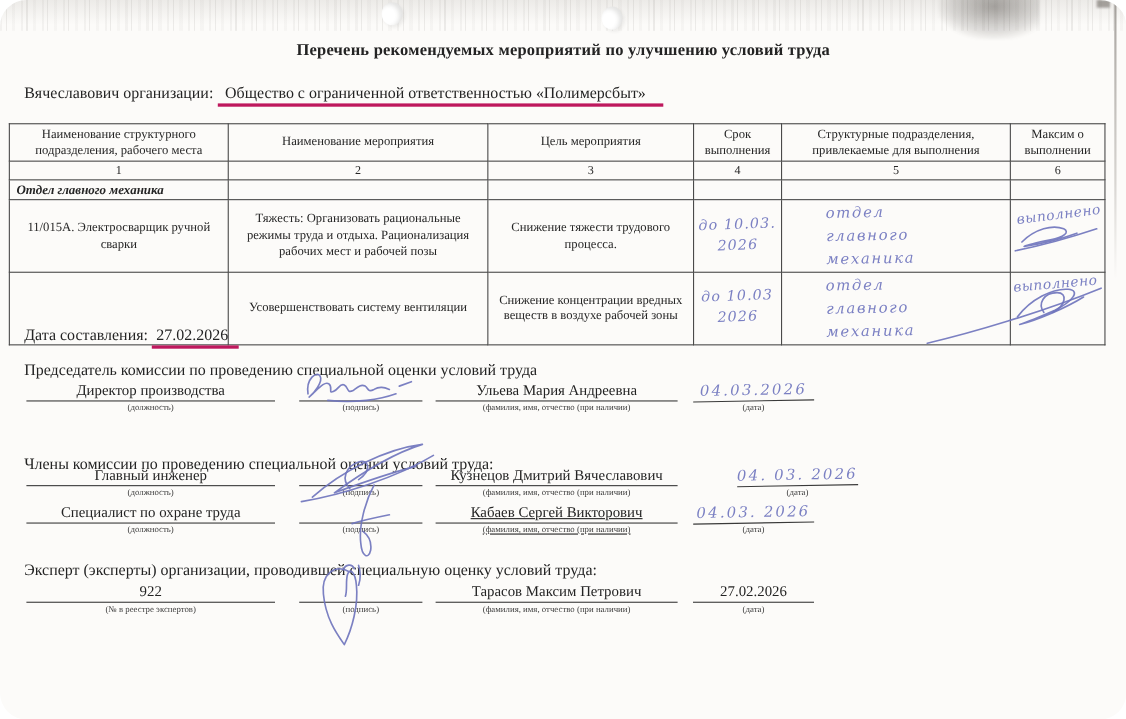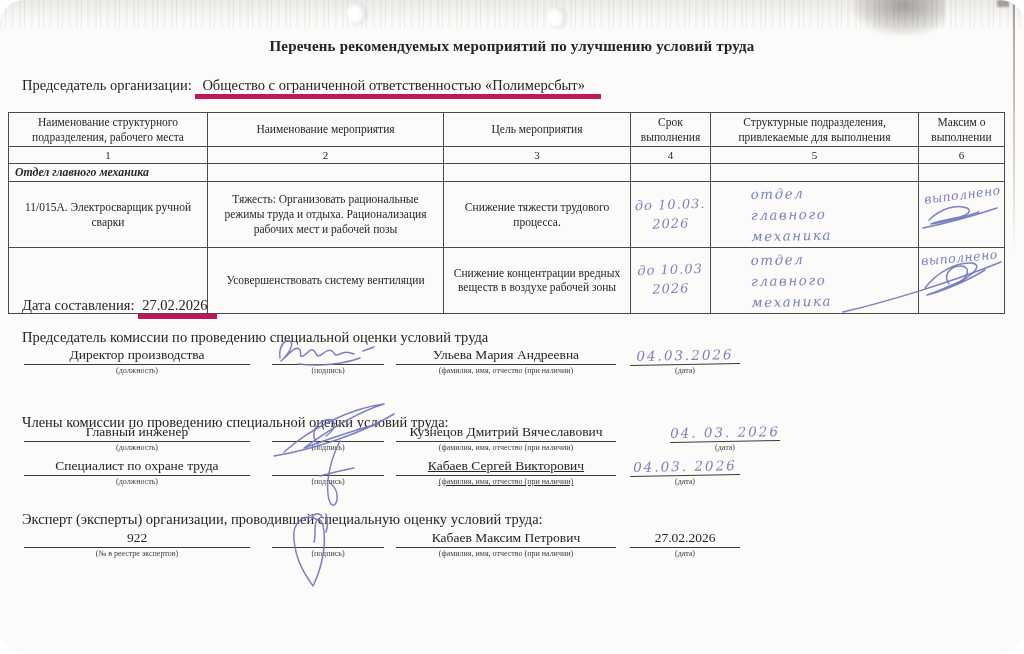--- a/index.html
+++ b/index.html
@@ -38,21 +38,21 @@
     box-shadow: inset -3px 2px 4px rgba(60,55,50,0.14), 2px 2px 3px rgba(60,55,50,0.07);
   }
   .hole1{left:347px;top:2px;}
   .hole2{left:547px;top:6px;}
   
   .title{
     position:absolute;left:0;top:38px;width:1024px;text-align:center;
     font-weight:bold;font-size:15px;letter-spacing:0.2px;
   }
   .org-line{position:absolute;left:22px;top:77px;font-size:14.5px;white-space:nowrap;}
-  .u{border-bottom:5px solid #be185d;}
+  .u{border-bottom:3px solid #be185d;}
   .org-line .u{padding:0 16px 1px 7px;}
   
   table.rec{
     position:absolute;left:8px;top:112px;border-collapse:collapse;table-layout:fixed;
     width:996px;
   }
   table.rec td, table.rec th{
     border:1px solid #4a4a4a;font-weight:normal;
     font-size:11.5px;line-height:1.28;text-align:center;vertical-align:middle;
     padding:1px 4px;position:relative;color:#262626;
@@ -96,21 +96,21 @@
 
   <div class="top-noise"></div>
   <div class="smudge"></div>
   <div class="corner-mark"></div>
   <div class="edge-line"></div>
   <div class="hole hole1"></div>
   <div class="hole hole2"></div>
 
   <div class="title">Перечень рекомендуемых мероприятий по улучшению условий труда</div>
   <div class="org-line">
-    <span>Председатель организации:</span>
+    <span>Вячеславович организации:</span>
     <span class="u">Общество с ограниченной ответственностью «Полимерсбыт»</span>
   </div>
 
   <table class="rec">
     <colgroup>
       <col style="width:199px">
         <col style="width:236px">
         <col style="width:187px">
       <col style="width:80px">
         <col style="width:208px">
@@ -255,21 +255,21 @@
   <div class="sig-row" style="top:530px;">
     <div class="sig-col" style="left:24px;width:226px;">
       <div class="sig-value">922</div>
       <div class="sig-caption">(№ в реестре экспертов)</div>
     </div>
     <div class="sig-col" style="left:272px;width:112px;">
       <div class="sig-value"></div>
       <div class="sig-caption">(подпись)</div>
     </div>
     <div class="sig-col" style="left:396px;width:220px;">
-      <div class="sig-value">Кабаев Максим Петрович</div>
+      <div class="sig-value">Тарасов Максим Петрович</div>
       <div class="sig-caption">(фамилия, имя, отчество (при наличии)</div>
     </div>
     <div class="sig-col" style="left:630px;width:110px;">
       <div class="sig-value">27.02.2026</div>
       <div class="sig-caption">(дата)</div>
     </div>
   </div>
   <svg class="sig-svg" style="left:268px;top:510px;" width="88" height="94" viewBox="0 0 88 94">
     <path d="M50 10 C36 2 24 12 26 30 C28 52 38 66 45 76 C52 62 58 40 56 22 C55 10 50 6 48 12 C46 18 48 26 46 32"></path>
     <path d="M44 8 C46 3 52 2 54 7"></path>

